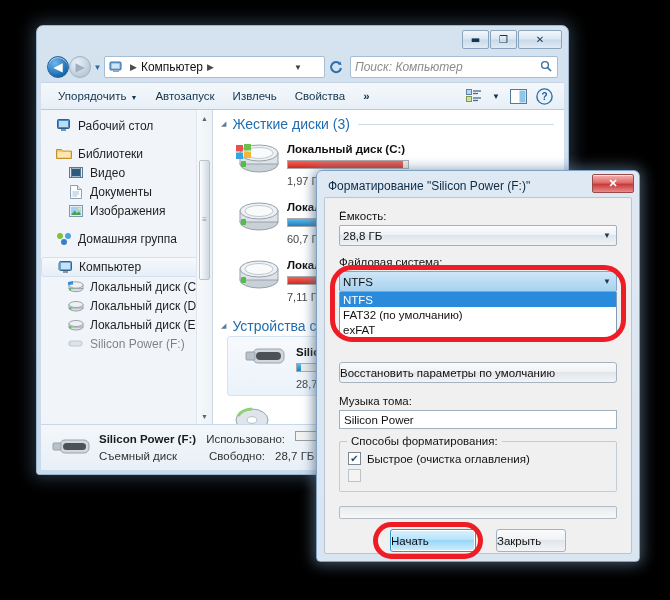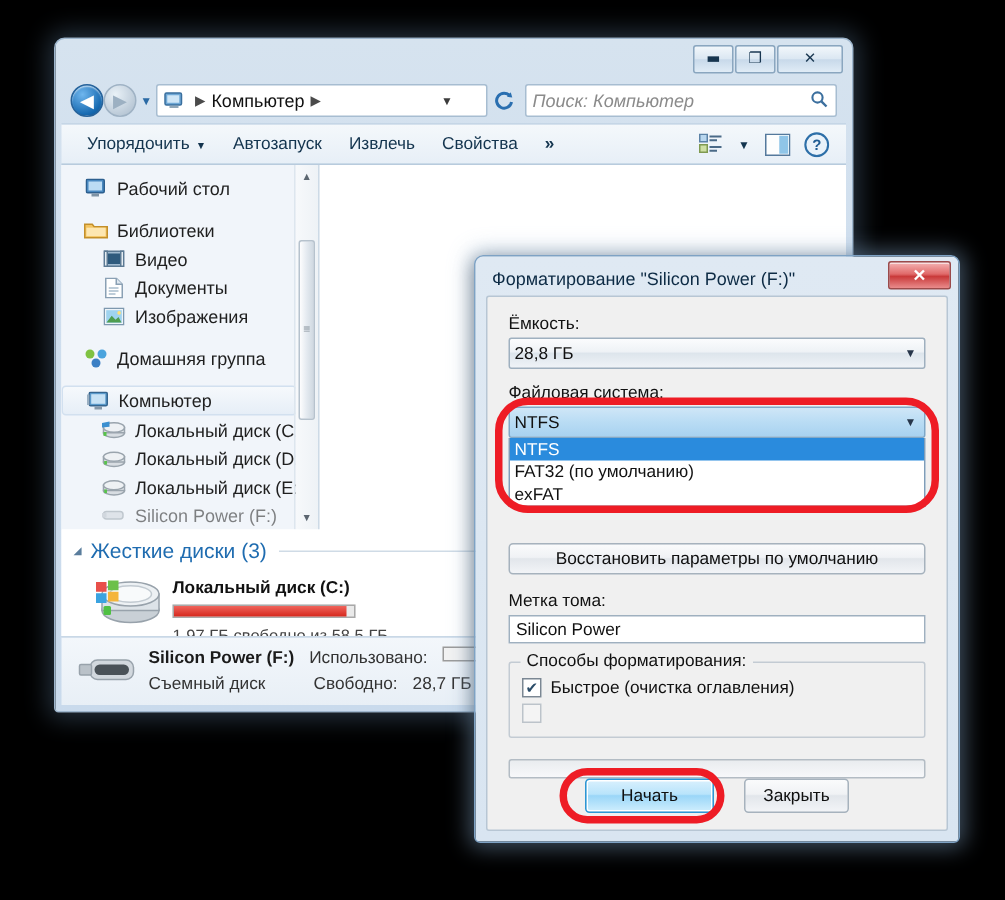--- a/index.html
+++ b/index.html
@@ -62,21 +62,21 @@
     background: linear-gradient(to bottom, #f4f8fb 0%, #e7eff7 100%);
     border-top: 1px solid #c5d6e6; border-bottom: 1px solid #b8cbdd;
     display: flex; align-items: center; padding: 0 8px; gap: 0px;
   }
   .tbitem { font-size: 11.5px; color: #13344e; padding: 4px 9px; white-space: nowrap; }
   .tbarrow { font-size: 7px; margin-left: 4px; color:#13344e; }
   .tbright { margin-left: auto; display: flex; align-items: center; gap: 6px; padding-right:2px;}
   .tbicon { width: 20px; height: 18px; display:flex; align-items:center; justify-content:center; }
 
   
-  .ebody { position: absolute; left: 0; top: 80px; right: 0; bottom: 46px; display: flex; background:#fff;flex-direction:column; }
+  .ebody { position: absolute; left: 0; top: 80px; right: 0; bottom: 46px; display: flex; background:#fff; }
   .navpane {
     width: 172px; background: #f1f5fa; border-right: 1px solid #cddae6;
     position: relative; overflow: hidden; padding-top: 6px;
   }
   .navitem { display: flex; align-items: center; height: 19px; padding-left: 14px; font-size: 12px; color: #1f1f1f; }
   .navitem .ico { width: 18px; height: 16px; margin-right: 5px; display:flex; align-items:center; justify-content:center;}
   .navitem.sub { padding-left: 26px; }
   .navitem.sel {
     background: linear-gradient(to bottom,#f6f9fc,#e6eef7);
     border: 1px solid #d2e0ef; border-radius: 3px;
@@ -163,21 +163,21 @@
   .ddopt { height: 15px; font-size: 11.5px; color: #111; padding-left: 3px; display:flex; align-items:center; }
   .ddopt.sel { background: #2a8bdd; color: #fff; }
 
   .redring {
     position: absolute; border: 5px solid #ee1c25; border-radius: 22px;
     pointer-events: none;
   }
   .btn {
     border: 1px solid #a6b2bd; border-radius: 3px;
     background: linear-gradient(to bottom,#fafbfc 0%,#f0f2f5 45%,#e2e6eb 50%,#f2f4f7 100%);
-    font-size: 11.5px; color: #0f0f0f; display:flex; align-items:center; justify-content:center;
+    font-size: 11.5px; color: #0f0f0f; display:flex; align-items:center; 
   }
   .btn.primary {
     background: linear-gradient(to bottom,#d9f0fd 0%,#b9e4fb 45%,#9ad6f8 50%,#cfeefd 100%);
     border: 1px solid #2d96d4; box-shadow: 0 0 0 1px #fff inset;
   }
   .tfield {
     height: 19px; background: #fff; border: 1px solid #9fb0bf;
     display:flex; align-items:center; padding: 0 4px; font-size: 11.5px; color:#111;
   }
   .group {
@@ -195,21 +195,21 @@
     font-size: 10px; color:#2a4c68;
   }
   .chk.dis { border-color:#bcc3ca; background:#f4f4f4; }
   .chktxt { font-size: 11.5px; color: #111; }
   .chktxt.dis { color: #9aa2aa; }
   .progress {
     height: 13px; border: 1px solid #b3bcc4; border-radius: 2px;
     background: linear-gradient(to bottom,#e9ecef,#f7f8fa);
     margin-top: 14px;
   }
-  .dlgbtns { display:flex; justify-content:center; gap: 20px; margin-top: 0; }
+  .dlgbtns { display:flex; justify-content:center; gap: 20px; margin-top: 10px; }
 </style>
 </head>
 <body>
 
 <div id="root">
 
   <div id="explorer">
     <div id="explorer-inner">
 
       <div class="titlebar">
@@ -593,21 +593,21 @@
           <div class="ddopt">FAT32 (по умолчанию)</div>
           <div class="ddopt">exFAT</div>
         </div>
         <div class="redring" style="left:-9px; top:-6px; right:-9px; height:77px;"></div>
       </div>
 
       <div class="btn" style="height:21px;margin-top:24px;">
         <span>Восстановить параметры по умолчанию</span>
       </div>
 
-      <div class="flabel" style="margin-top:12px;">Метка тома:</div>
+      <div class="flabel" style="margin-top:12px;">Музыка тома:</div>
       <div class="tfield">
         <span>Silicon Power</span>
       </div>
 
       <div class="group">
         <span class="group-title">Способы форматирования:</span>
         <div class="chkrow">
           <span class="chk">
               <span>✔</span>
             </span>

